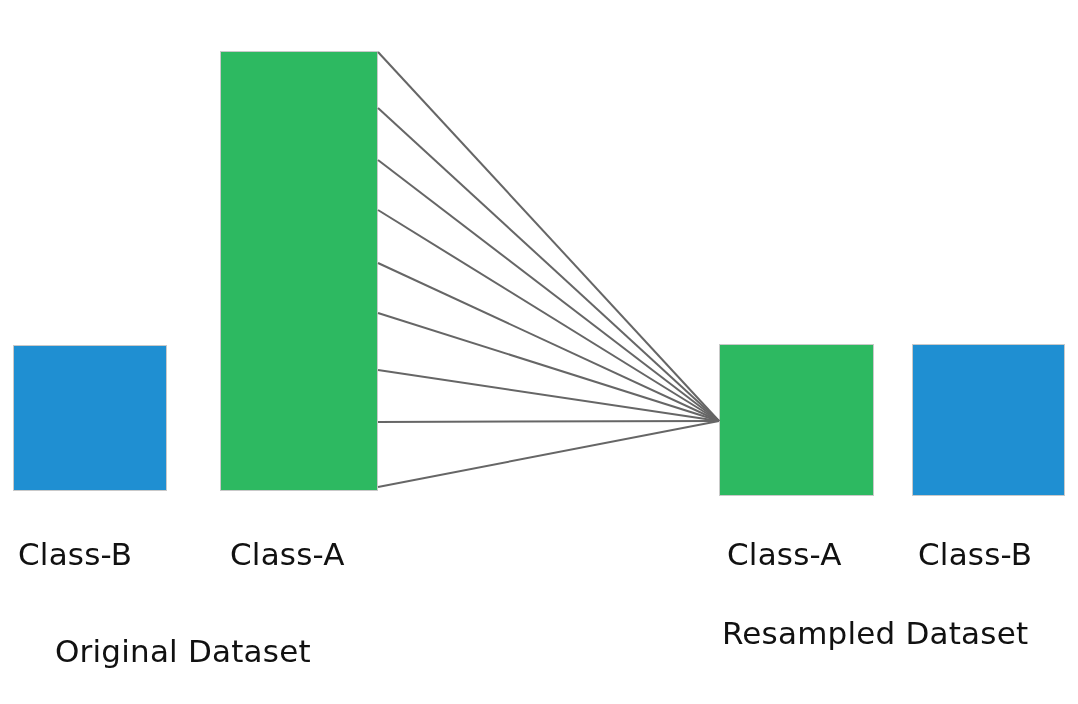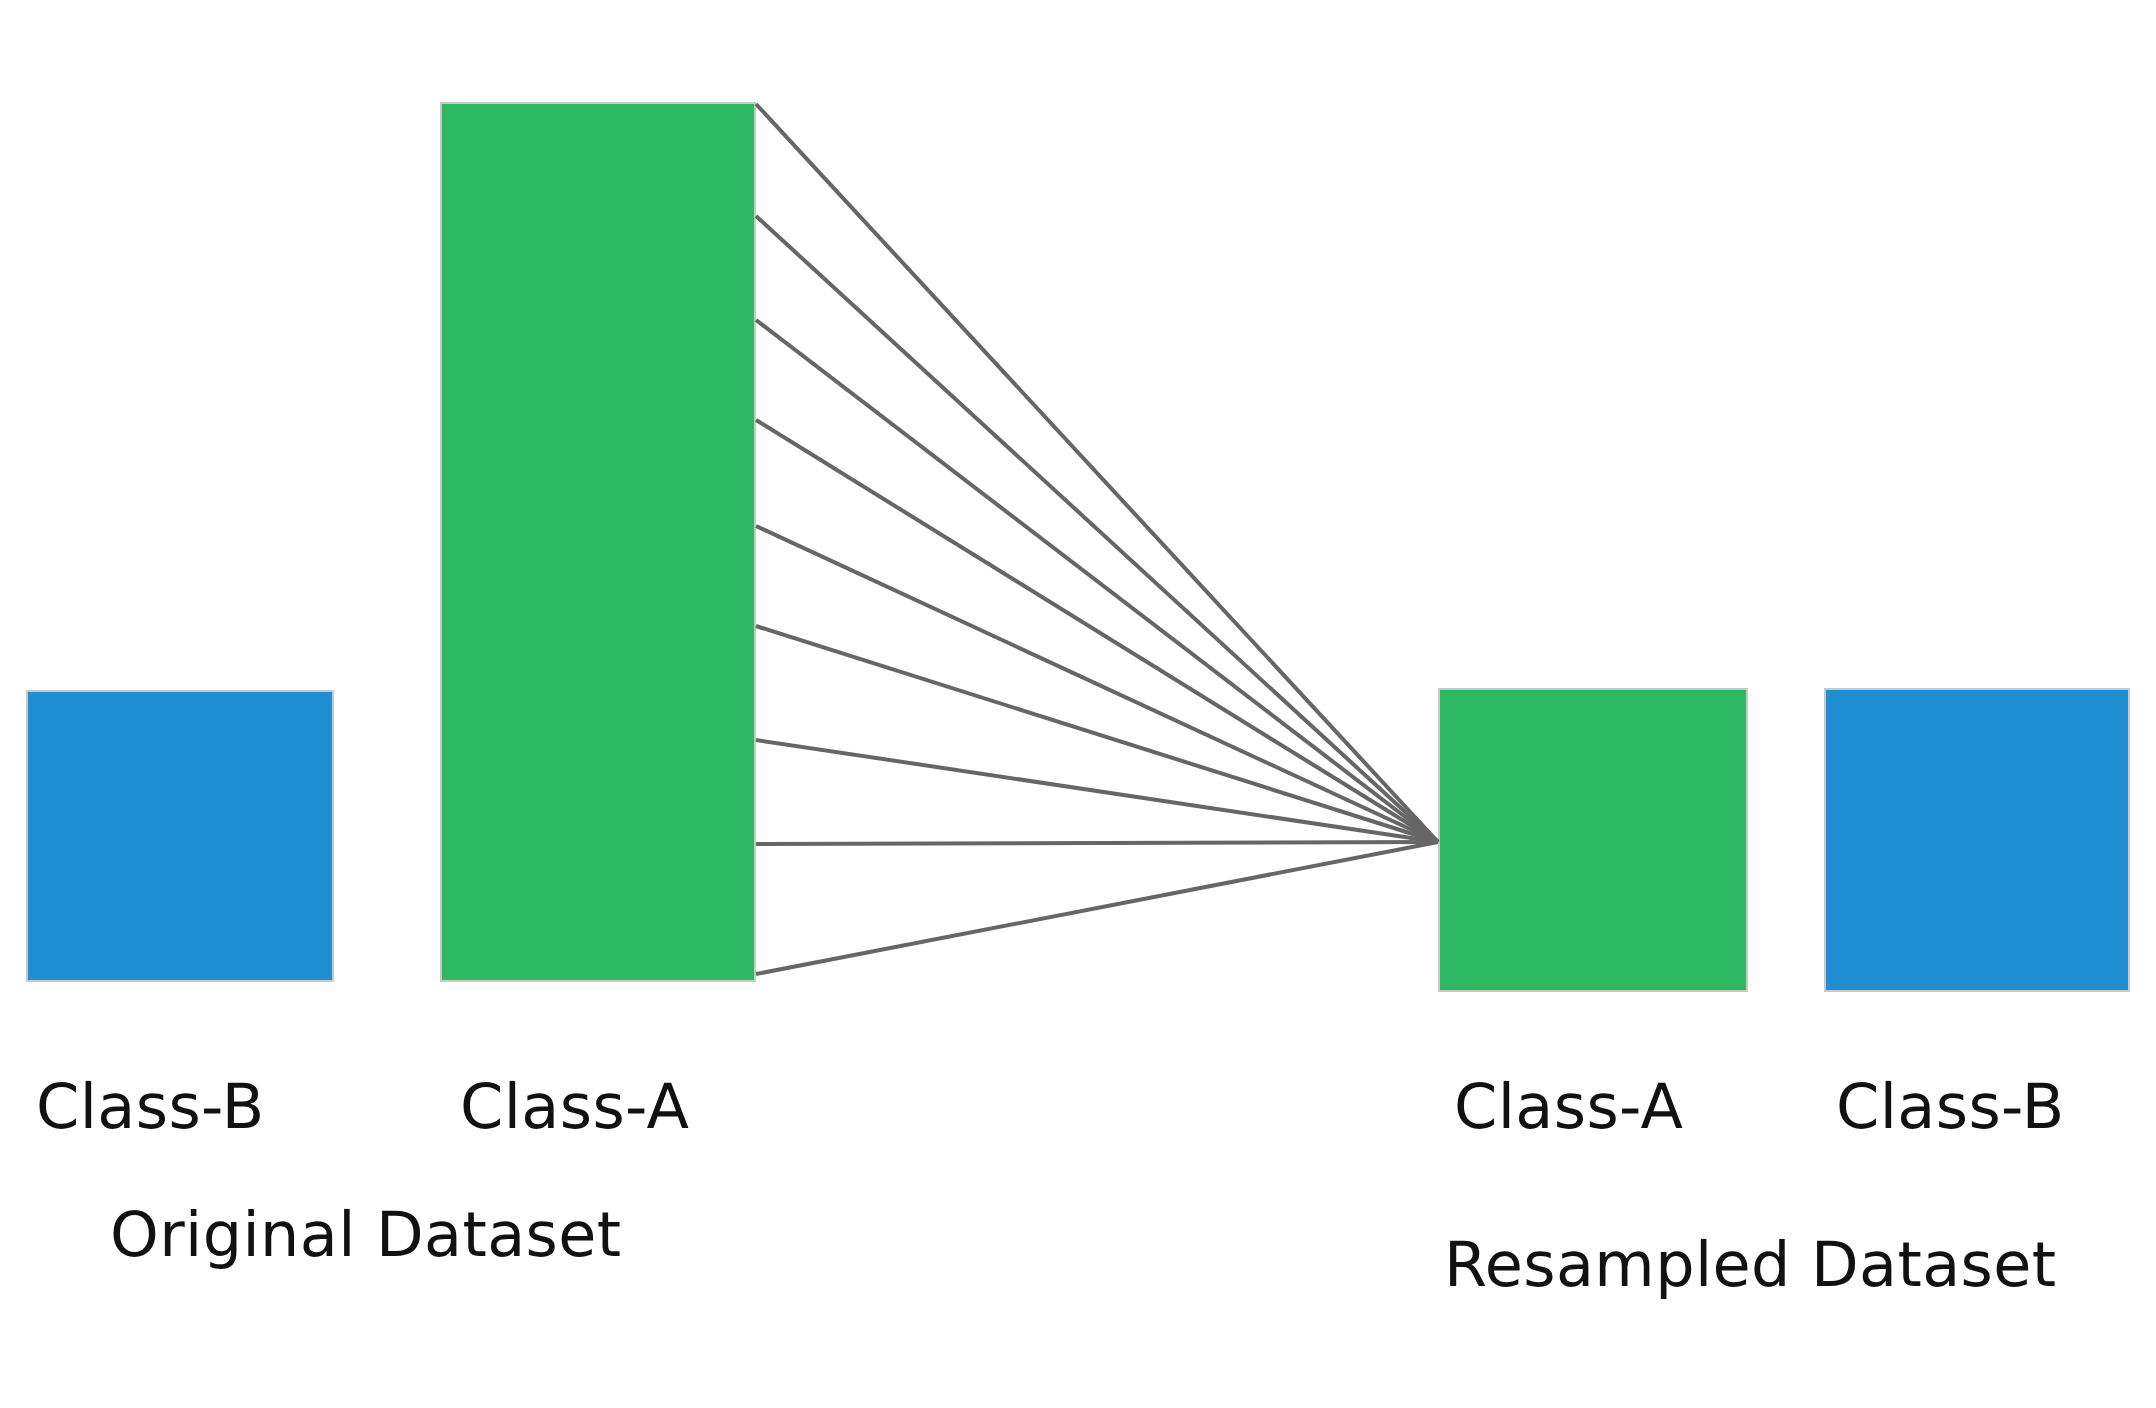--- a/index.html
+++ b/index.html
@@ -84,17 +84,17 @@
     </svg>
 
   <div class="class-label" style="left: 18px; top: 539px; color: rgb(17, 17, 17);">Class-B</div>
 
   <div class="class-label" style="left: 230px; top: 539px; color: rgb(17, 17, 17);">Class-A</div>
 
   <div class="class-label" style="left: 727px; top: 539px; color: rgb(17, 17, 17);">Class-A</div>
 
   <div class="class-label" style="left: 918px; top: 539px; color: rgb(17, 17, 17);">Class-B</div>
 
-  <div class="dataset-label" style="left: 55px; top: 603px; color: rgb(17, 17, 17);">Original Dataset</div>
+  <div class="dataset-label" style="left: 55px; top: 636px; color: rgb(17, 17, 17);">Original Dataset</div>
 
   <div class="dataset-label" style="left: 722px; top: 618px; color: rgb(17, 17, 17); text-align: right;">Resampled Dataset</div>
 
 </div>
 
 </body></html>

